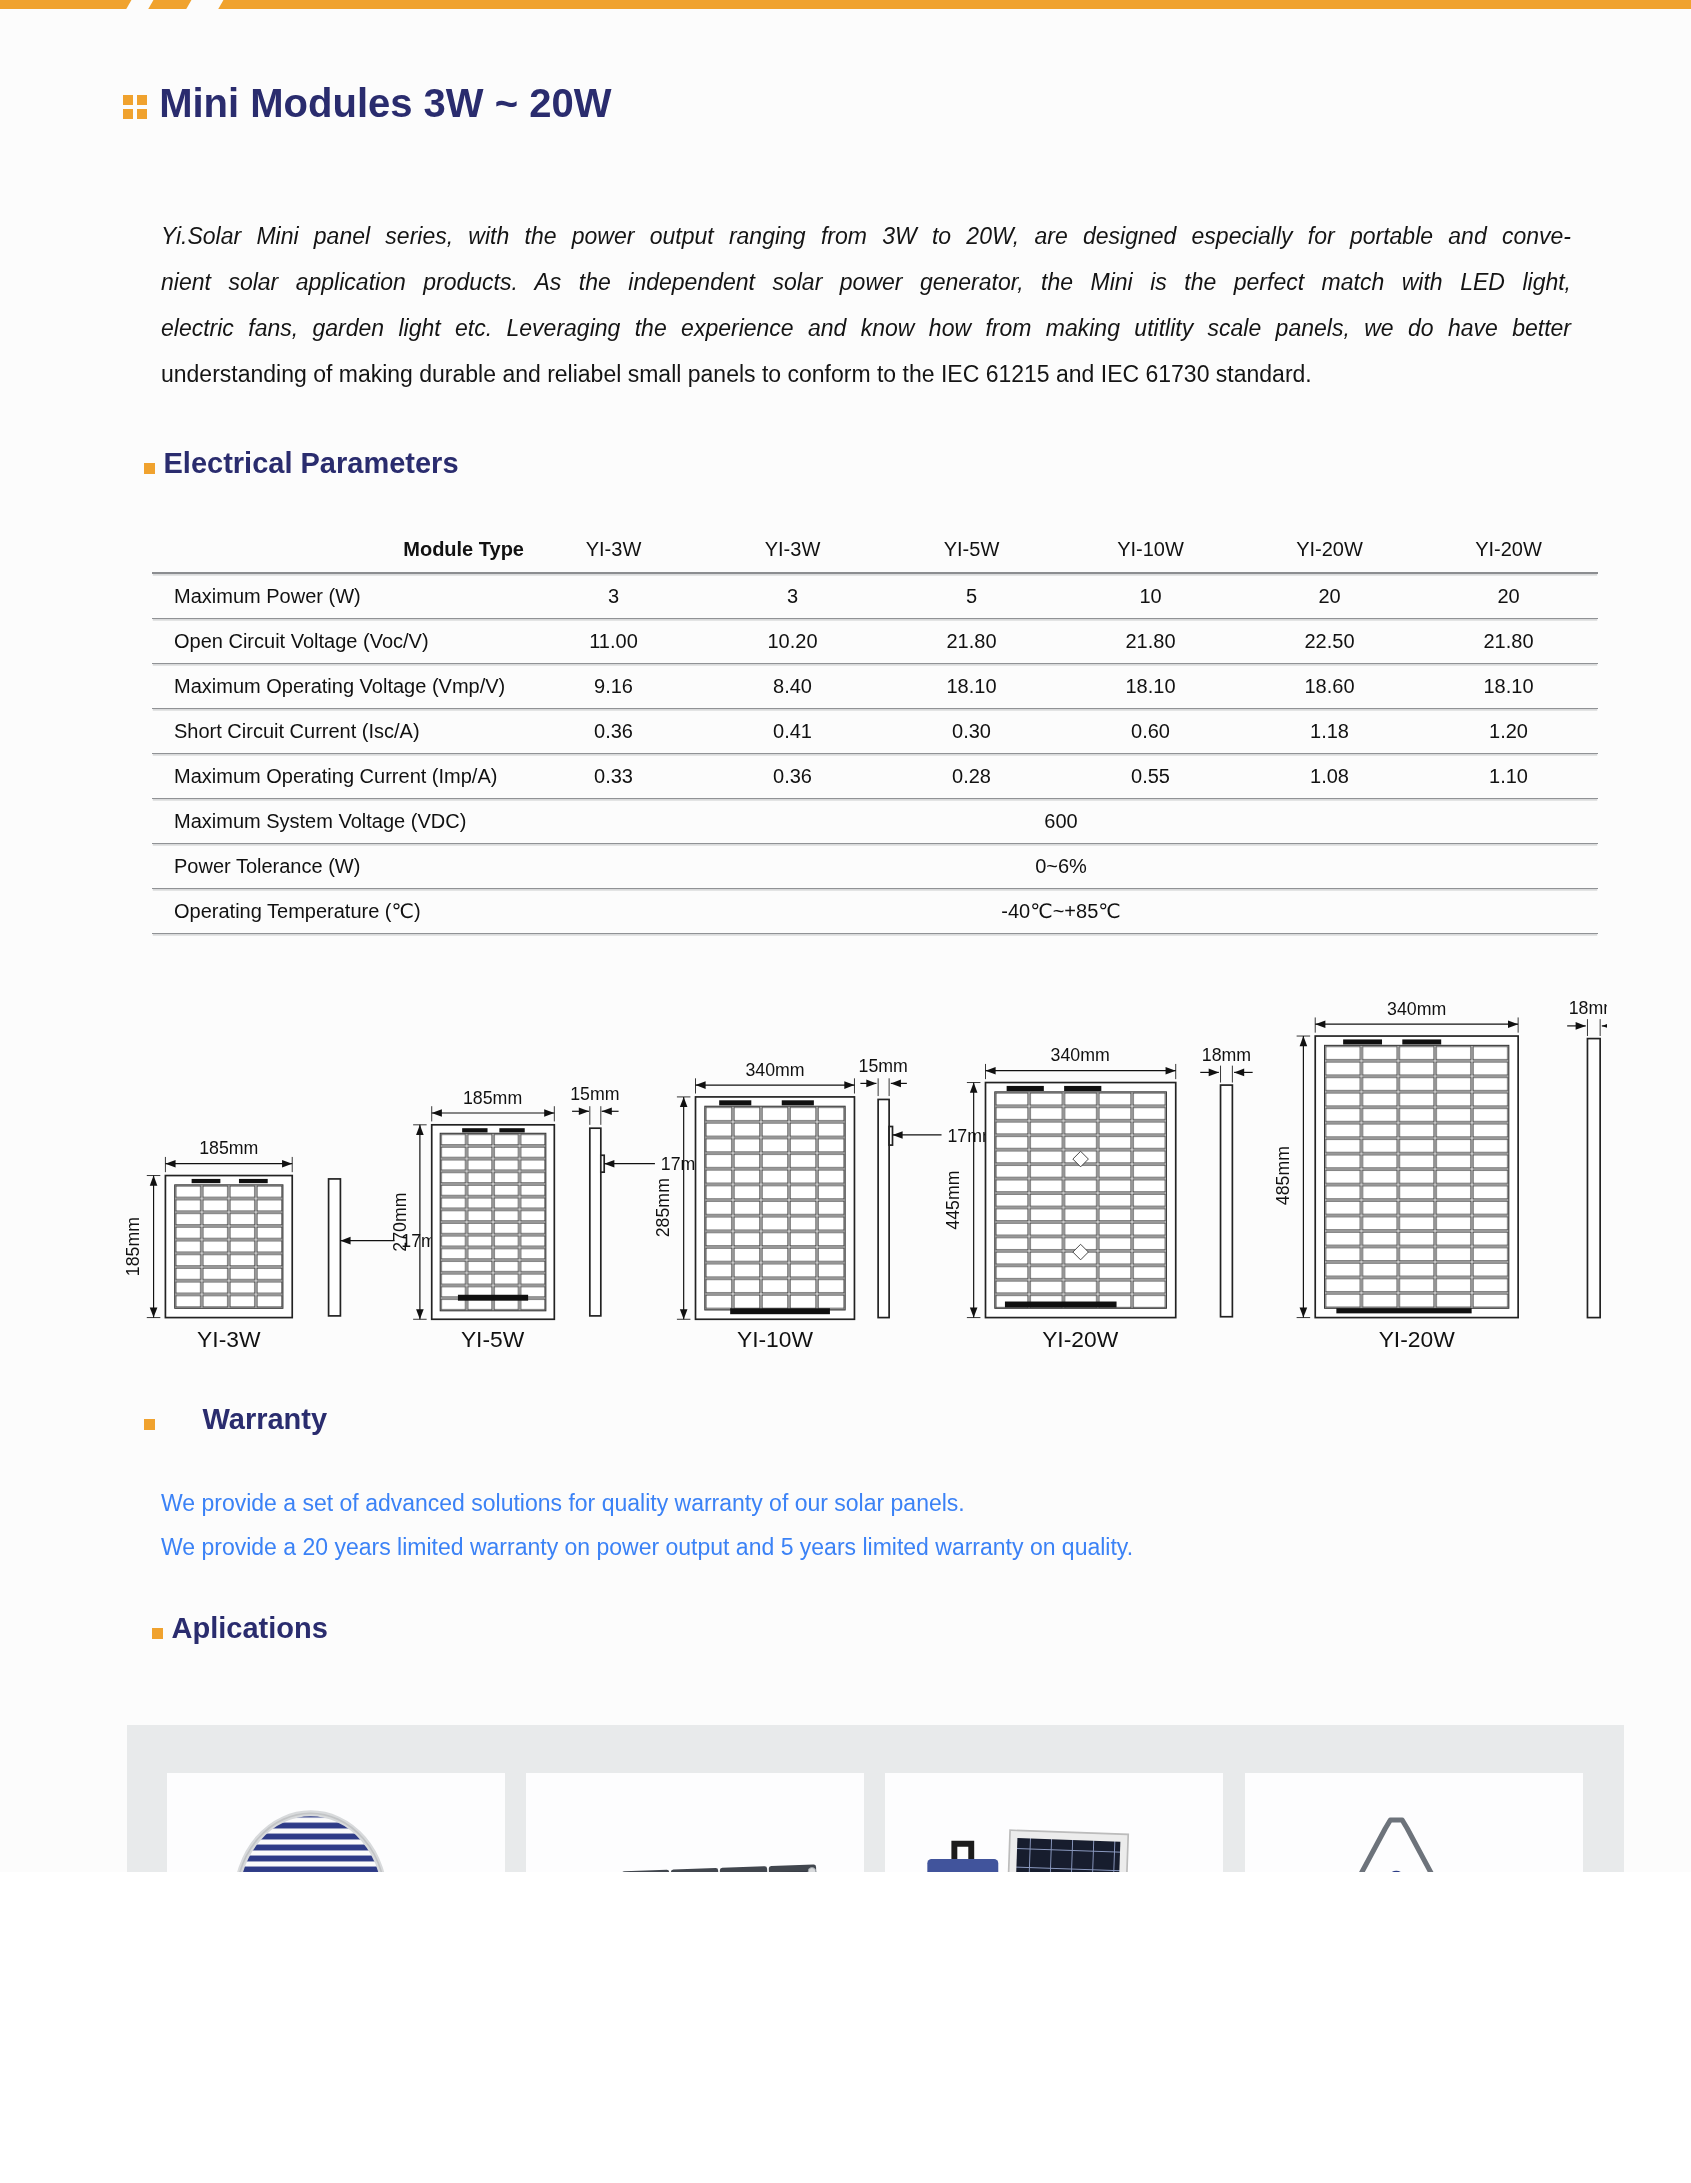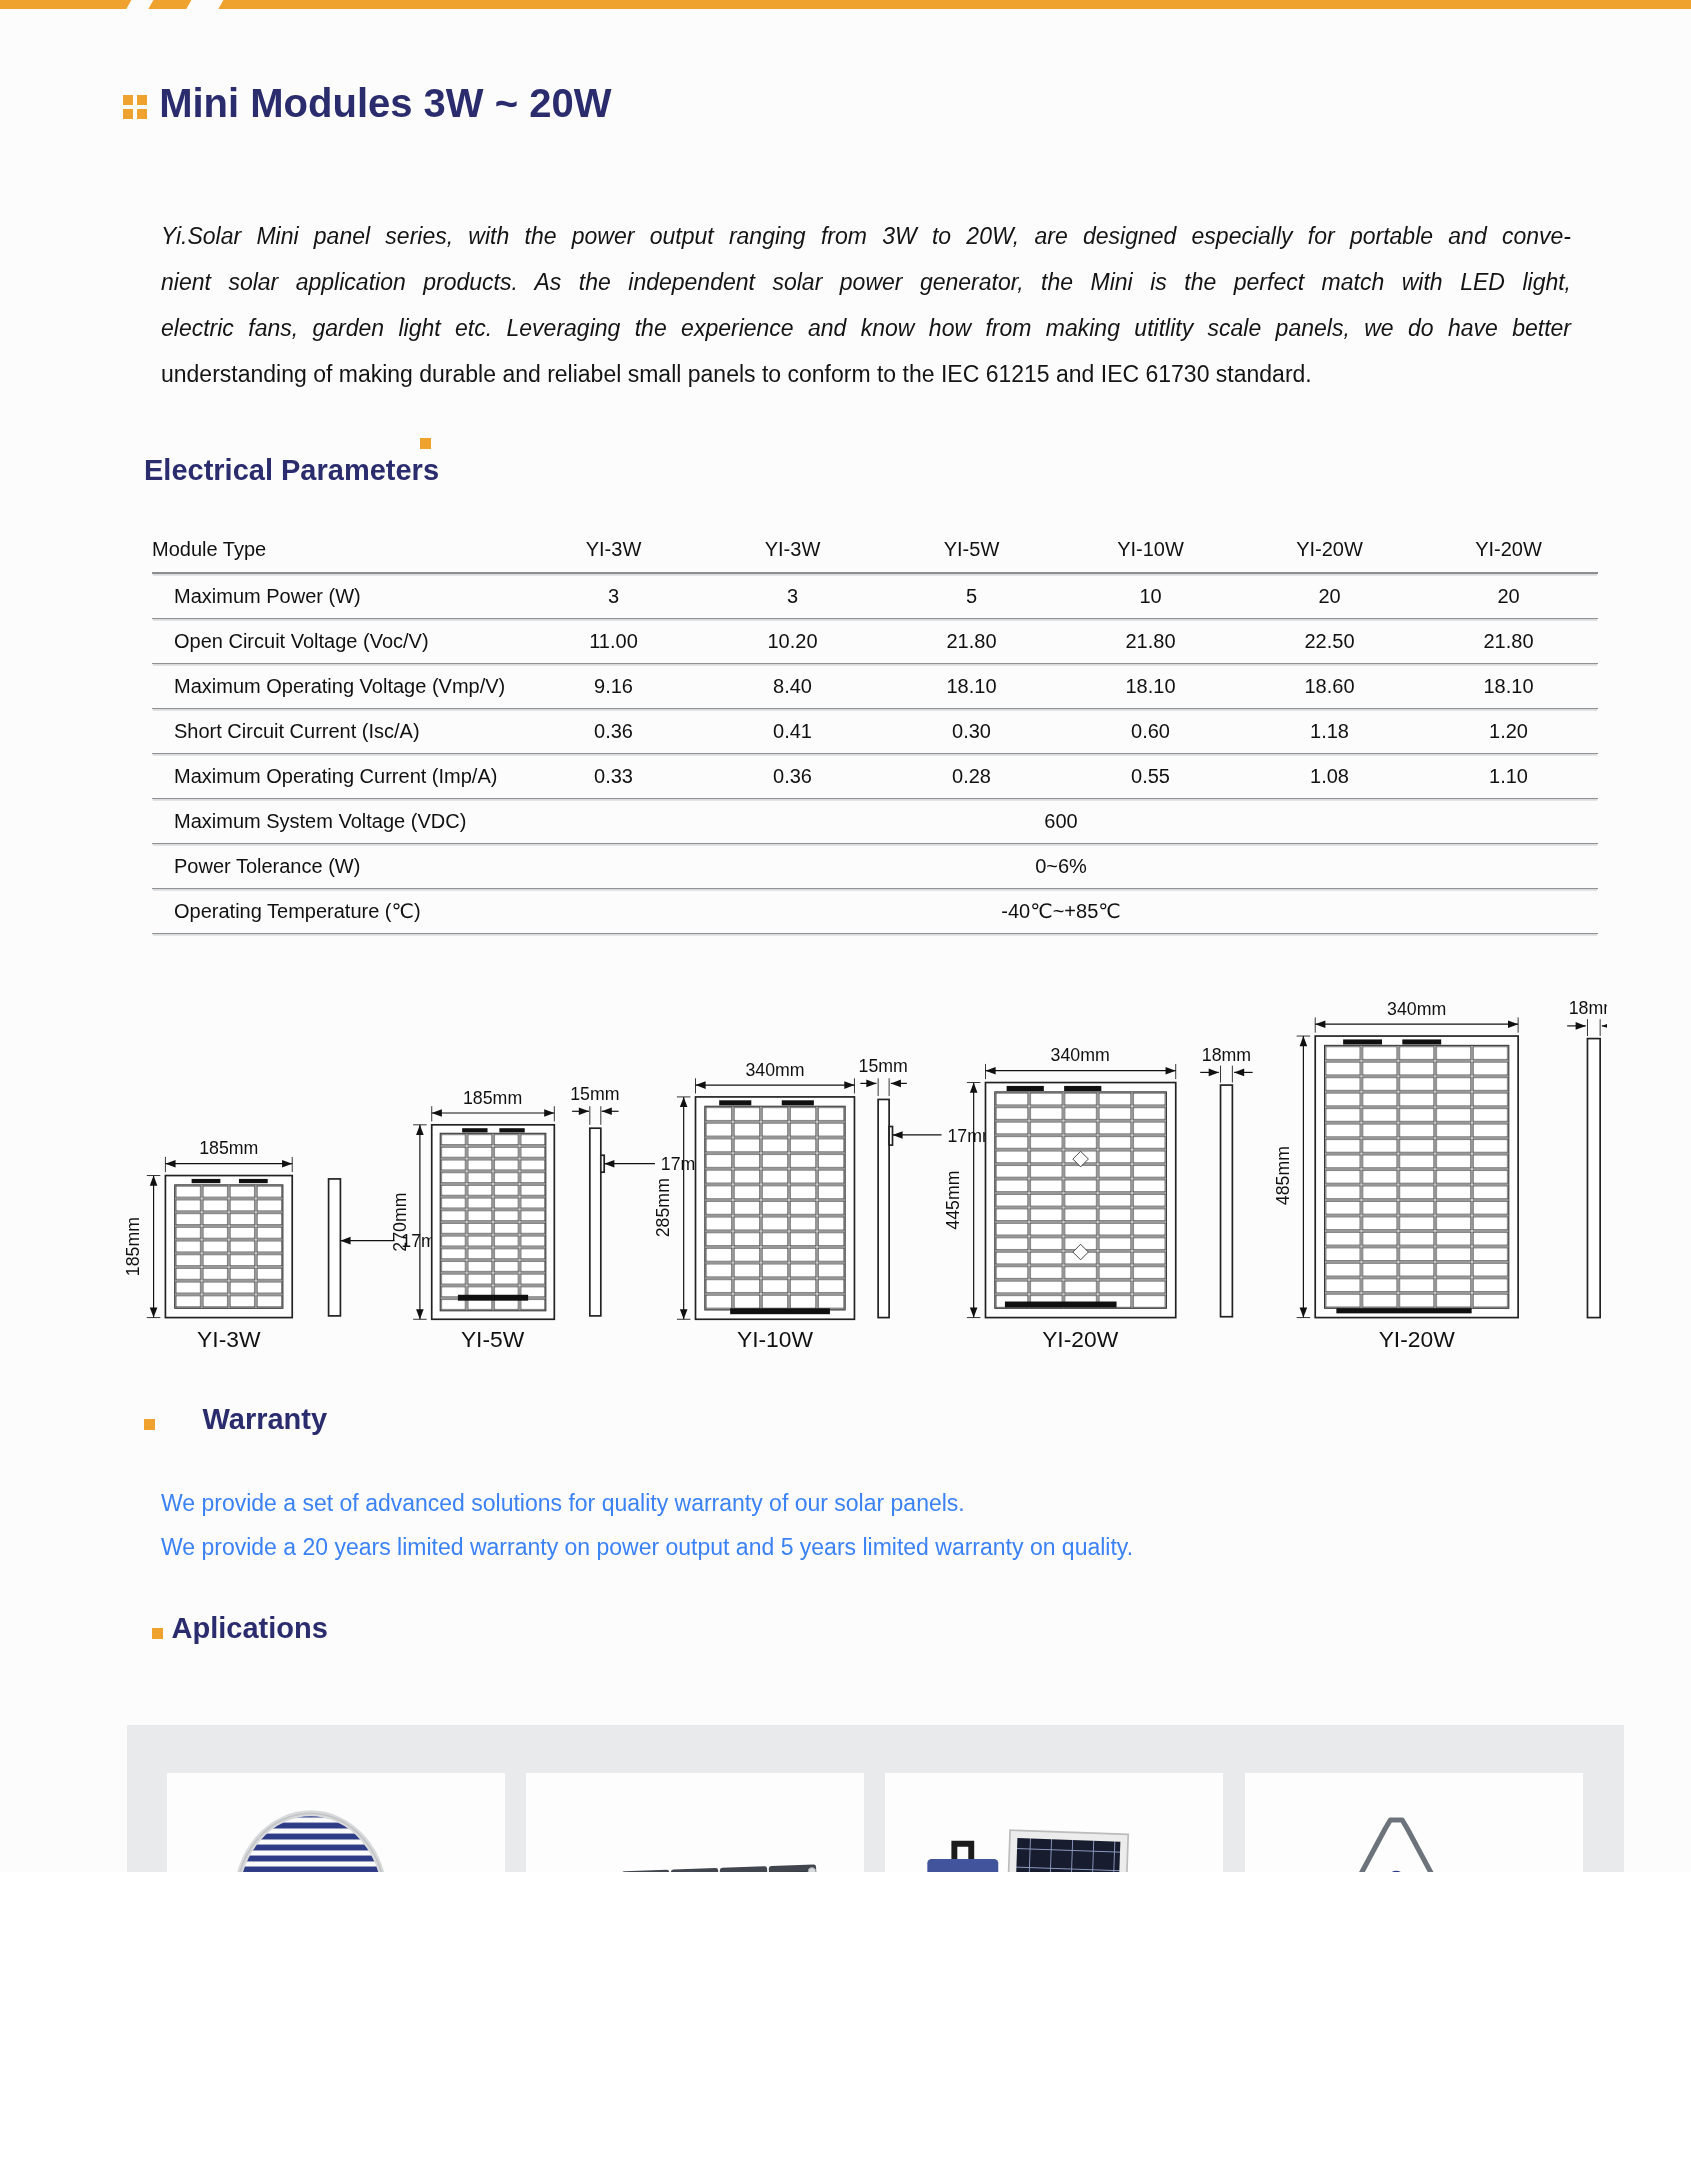--- a/index.html
+++ b/index.html
@@ -16,29 +16,29 @@
   .tbullets span{background:#F0A22E;display:block;}
   h1.title{margin:0;font-size:40px;font-weight:bold;color:#2A2C6E;letter-spacing:0px;}
   
   .intro{position:absolute;left:161px;top:213px;width:1410px;font-size:23px;line-height:46px;color:#141414;}
   .intro .line{display:block;}
   .intro .line.j{text-align:justify;text-align-last:justify;font-style:italic;}
   
   .sec{position:absolute;display:flex;align-items:flex-end;}
   .sec .bullet{width:11px;height:11px;background:#F0A22E;margin-right:8.5px;margin-bottom:6px;}
   .sec .sectext{font-size:29px;font-weight:bold;color:#2A2C6E;line-height:1.1;}
-  #sec-electrical{left:144px;top:438px;flex-direction:column;}
+  #sec-electrical{left:144px;top:448px;}
   #sec-warranty{left:144px;top:1404px;gap:39px;}
   #sec-applications{left:152px;top:1613px;}
   
   .spec-table{position:absolute;left:152px;top:526px;width:1446px;font-size:20px;}
   .trow{display:flex;align-items:center;height:44px;border-bottom:1.7px solid #909295;box-shadow:0 2.5px 0 -0.8px #d9dadb;}
   .trow.head{height:46px;border-bottom:2.5px solid #8b8d90;}
   .tlabel{width:372px;padding-left:22px;box-sizing:border-box;text-align:left;}
-  .trow.head .tlabel{text-align:left;padding-left:0;}
+  .trow.head .tlabel{text-align:right;padding-left:0;font-weight:bold;}
   .tcell{flex:1;text-align:center;}
   .tspan{flex:1;text-align:center;}
   
   .warranty-body{position:absolute;left:161px;top:1481px;font-size:23px;line-height:44px;color:#3b82f6;}
   
   .appband{position:absolute;left:127px;top:1725px;width:1497px;height:386px;background:#E8EAEB;}
   .appcard{position:absolute;top:48px;width:338px;height:313px;background:#fdfdfe;}
   .appcard svg{display:block;margin:25px auto 0;}
   
   .dt{font-family:"Liberation Sans","DejaVu Sans",sans-serif;font-size:21px;fill:#111;}

